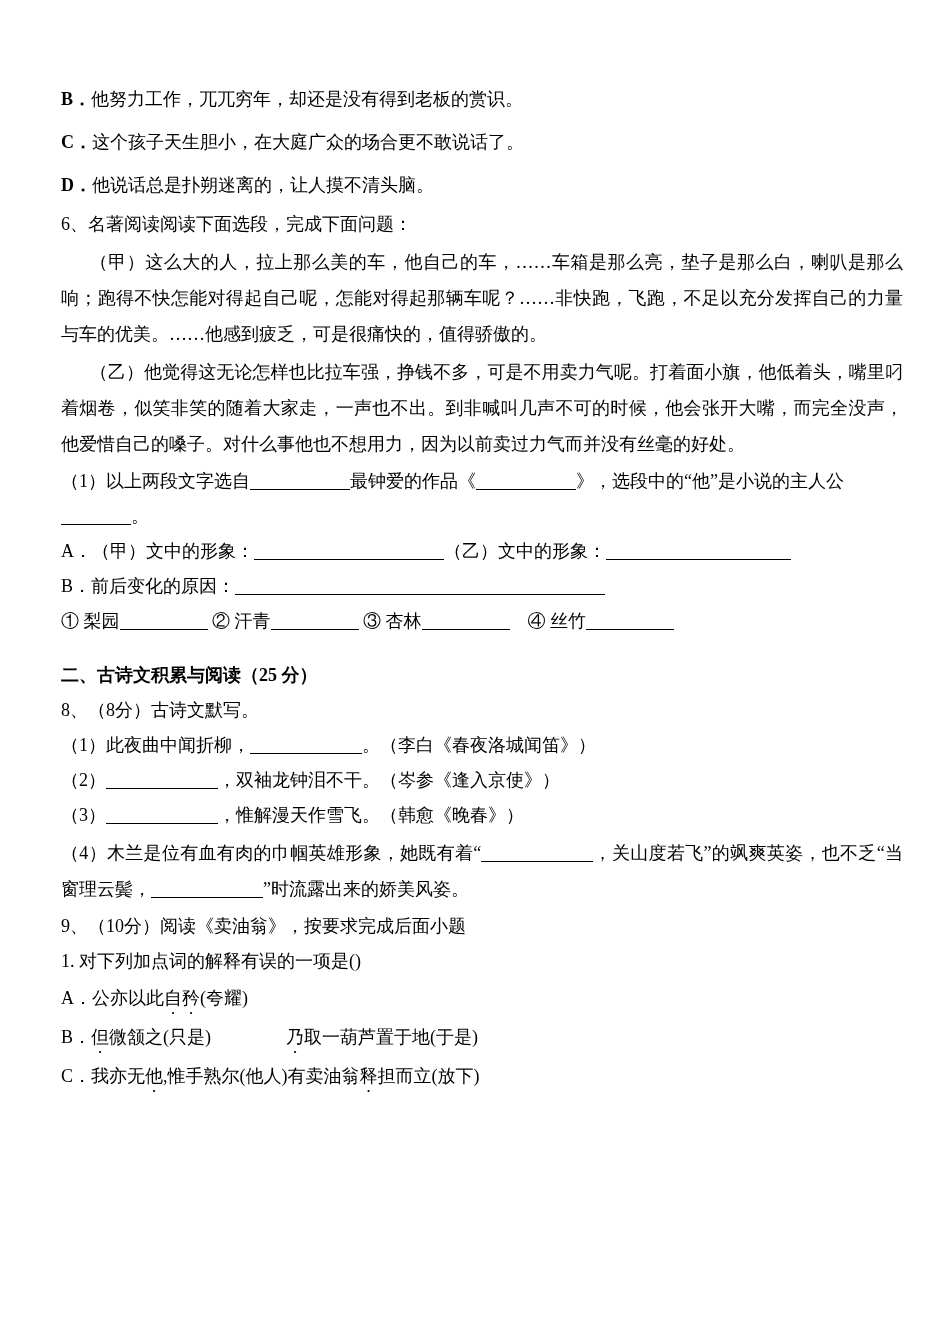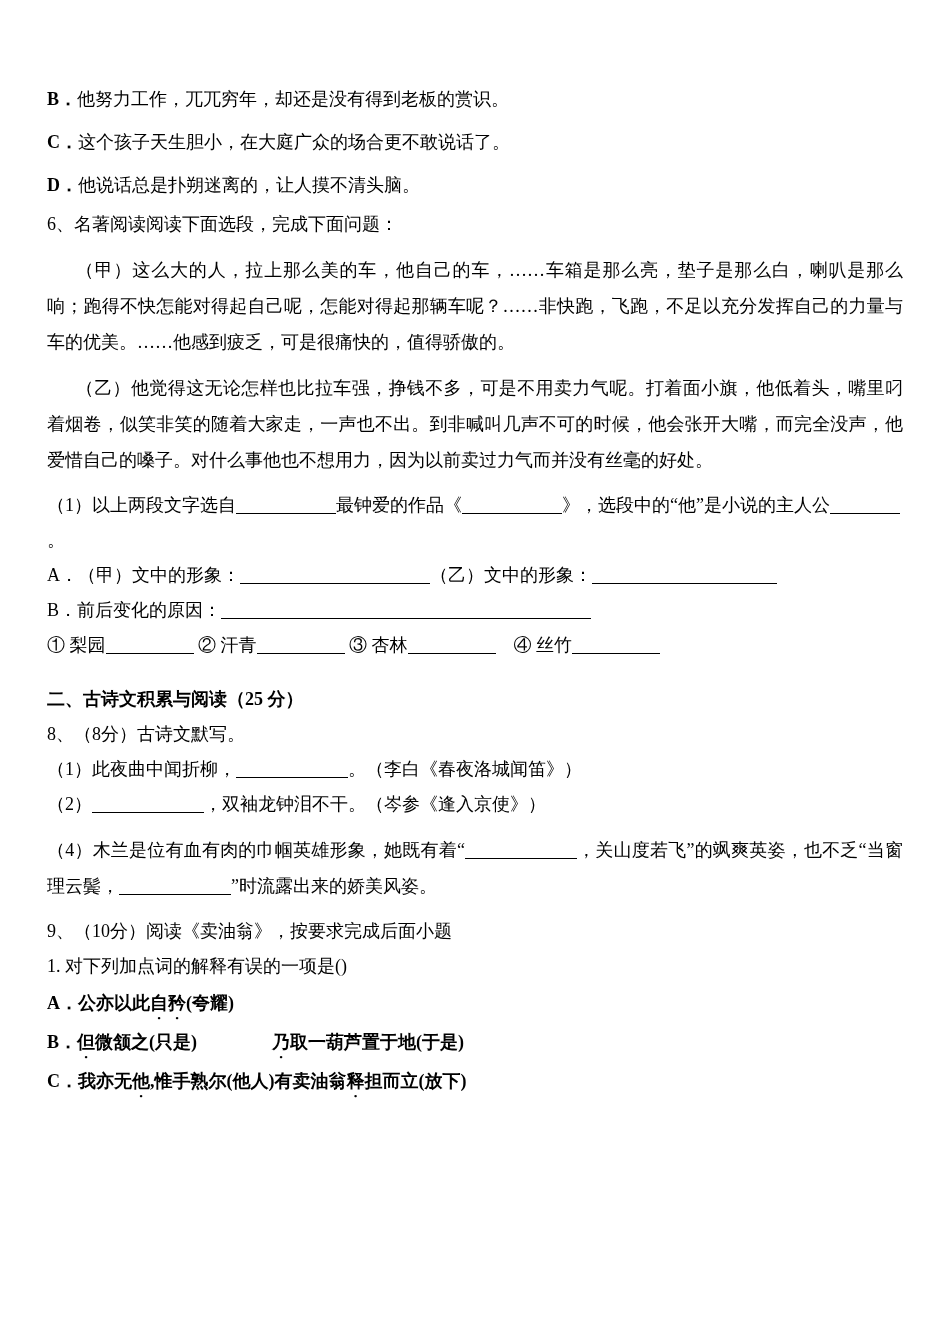--- a/index.html
+++ b/index.html
@@ -10,33 +10,33 @@
   }
   body {
     width: 950px;
     height: 1344px;
     overflow: hidden;
   }
   .page {
     box-sizing: border-box;
     width: 950px;
     height: 1344px;
-    padding: 78px 47px 20px 47px;
+    padding: 78px 47px 20px 61px;
     font-family: "Liberation Serif", "DejaVu Serif", serif;
     font-size: 18px;
     color: #000000;
     background: #ffffff;
   }
   .block { margin: 0; }
   .line  { line-height: 35px; white-space: pre-wrap; }
   .opt   { line-height: 43px; }
-  .para  { line-height: 36px; text-align: justify; margin: 10px 0; }
+  .para  { line-height: 36px; text-align: justify; margin: 2px 0; }
   .indent { text-indent: 1.6em; }
   .heading { font-weight: bold; line-height: 36px; margin-top: 18px; white-space: pre-wrap; }
-  .cols { display: flex; line-height: 38px; white-space: pre-wrap; font-weight: bold; }
+  .cols { display: flex; line-height: 38px; white-space: pre-wrap; }
   .col1 { flex: none; min-width: 225px; }
   .col2 { flex: none; }
   .b { font-weight: bold; }
   .u { text-decoration: underline; text-underline-offset: 4px; }
   .dots {
     -webkit-text-emphasis: filled dot;
     -webkit-text-emphasis-position: under;
     text-emphasis: filled dot;
     text-emphasis-position: under left;
   }
@@ -59,20 +59,21 @@
       <div class="block para indent"><span>（甲）这么大的人，拉上那么美的车，他自己的车，……车箱是那么亮，垫子是那么白，喇叭是那么响；跑得不快怎能对得起自己呢，怎能对得起那辆车呢？……非快跑，飞跑，不足以充分发挥自己的力量与车的优美。……他感到疲乏，可是很痛快的，值得骄傲的。</span></div>
       <div class="block para indent"><span>（乙）他觉得这无论怎样也比拉车强，挣钱不多，可是不用卖力气呢。打着面小旗，他低着头，嘴里叼着烟卷，似笑非笑的随着大家走，一声也不出。到非喊叫几声不可的时候，他会张开大嘴，而完全没声，他爱惜自己的嗓子。对什么事他也不想用力，因为以前卖过力气而并没有丝毫的好处。</span></div>
       <div class="block line"><span>（1）以上两段文字选自</span><span class="blank" style="width: 100px;"></span><span>最钟爱的作品《</span><span class="blank" style="width: 100px;"></span><span>》，选段中的“他”是小说的主人公</span><span class="blank" style="width: 70px;"></span><span>。</span></div>
       <div class="block line"><span>A．（甲）文中的形象：</span><span class="blank" style="width: 190px;"></span><span>（乙）文中的形象：</span><span class="blank" style="width: 185px;"></span></div>
       <div class="block line"><span>B．前后变化的原因：</span><span class="blank" style="width: 370px;"></span></div>
       <div class="block line"><span>① 梨园</span><span class="blank" style="width: 88px;"></span><span> ② 汗青</span><span class="blank" style="width: 88px;"></span><span> ③ 杏林</span><span class="blank" style="width: 88px;"></span><span>　④ 丝竹</span><span class="blank" style="width: 88px;"></span></div>
       <div class="block heading"><span>二、古诗文积累与阅读（25 分）</span></div>
       <div class="block line"><span>8、（8分）古诗文默写。</span></div>
       <div class="block line"><span>（1）此夜曲中闻折柳，</span><span class="blank" style="width: 112px;"></span><span>。（李白《春夜洛城闻笛》）</span></div>
       <div class="block line"><span>（2）</span><span class="blank" style="width: 112px;"></span><span>，双袖龙钟泪不干。（岑参《逢入京使》）</span></div>
+      <div class="block line"><span>（3）</span><span class="blank" style="width: 112px;"></span><span>，惟解漫天作雪飞。（韩愈《晚春》）</span></div>
       <div class="block para"><span>（4）木兰是位有血有肉的巾帼英雄形象，她既有着“</span><span class="blank" style="width: 112px;"></span><span>，关山度若飞”的飒爽英姿，也不乏“当窗理云鬓，</span><span class="blank" style="width: 112px;"></span><span>”时流露出来的娇美风姿。</span></div>
       <div class="block line"><span>9、（10分）阅读《卖油翁》，按要求完成后面小题</span></div>
       <div class="block line"><span>1. 对下列加点词的解释有误的一项是()</span></div>
       <div class="block cols"><span class="col1"><span>A．公亦以此</span><span class="dots">自矜</span><span>(夸耀)</span></span></div>
       <div class="block cols"><span class="col1"><span>B．</span><span class="dots">但</span><span>微颔之(只是)</span></span><span class="col2"><span class="dots">乃</span><span>取一葫芦置于地(于是)</span></span></div>
       <div class="block cols"><span class="col1"><span>C．我亦无</span><span class="dots">他</span><span>,惟手熟尔(他人)</span></span><span class="col2"><span>有卖油翁</span><span class="dots">释</span><span>担而立(放下)</span></span></div>
     </div>
 </div>
 
 </body></html>

